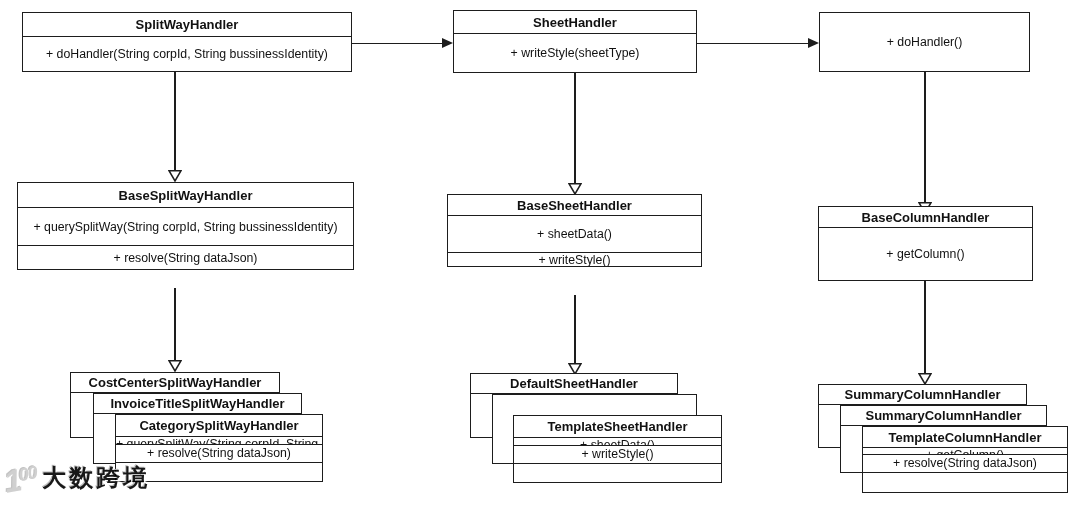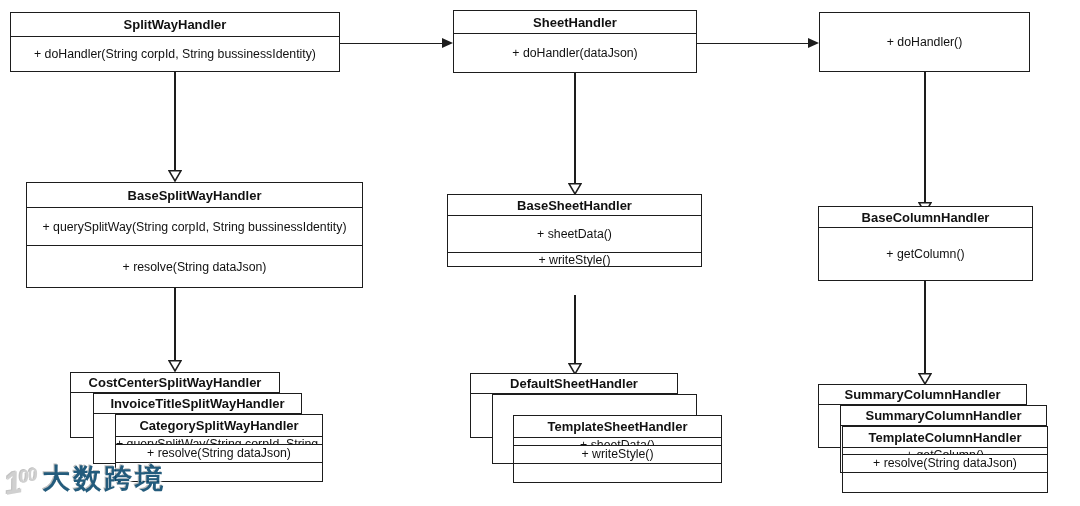--- a/index.html
+++ b/index.html
@@ -37,44 +37,44 @@
     position:absolute;left:4px;top:460px;z-index:20;display:flex;align-items:center;gap:5px;
     opacity:.9;pointer-events:none;
   }
   #watermark .wm-logo{
     font-weight:bold;font-style:italic;font-size:31px;line-height:30px;color:#cbcbcb;
     transform:rotate(-10deg);letter-spacing:-2px;
     text-shadow:1px 1px 0 #ffffff,-1px -1px 0 #bdbdbd;
   }
   #watermark .wm-logo .sup{font-size:18px;vertical-align:9px;letter-spacing:-1px;}
   #watermark .wm-text{
-    font-weight:bold;font-size:28px;color:#0c4a6e;letter-spacing:3px;
+    font-weight:bold;font-size:24px;color:#000000;letter-spacing:3px;
     text-shadow:1px 1px 0 #ffffff,-1px -1px 0 #b5b5b5,2px 2px 2px #ffffff;
   }
 </style>
 </head>
 <body>
 
 <div id="canvas">
 
-  <div class="cls" style="left:10px;top:12px;width:330px;height:60px;z-index:1">
+  <div class="cls" style="left:22px;top:12px;width:330px;height:60px;z-index:1">
     <div class="title" style="height:24px">SplitWayHandler</div>
     <div class="row grow">+ doHandler(String corpId, String bussinessIdentity)</div>
   </div>
 
   <div class="cls" style="left:453px;top:10px;width:244px;height:63px;z-index:1">
     <div class="title" style="height:23px">SheetHandler</div>
-    <div class="row grow">+ doHandler(dataJson)</div>
+    <div class="row grow">+ writeStyle(sheetType)</div>
   </div>
 
   <div class="cls" style="left:819px;top:12px;width:211px;height:60px;z-index:1">
     <div class="row grow">+ doHandler()</div>
   </div>
 
-  <div class="cls" style="left:26px;top:182px;width:337px;height:106px;z-index:1">
+  <div class="cls" style="left:17px;top:182px;width:337px;height:88px;z-index:1">
     <div class="title" style="height:25px">BaseSplitWayHandler</div>
     <div class="row divided" style="height:38px">+ querySplitWay(String corpId, String bussinessIdentity)</div>
     <div class="row grow">+ resolve(String dataJson)</div>
   </div>
 
   <div class="cls" style="left:447px;top:194px;width:255px;height:73px;z-index:1">
     <div class="title" style="height:21px">BaseSheetHandler</div>
     <div class="row divided" style="height:40px">+ sheetData()</div>
     <div class="row grow">+ writeStyle()</div>
   </div>
@@ -114,21 +114,21 @@
   </div>
 
   <div class="cls" style="left:818px;top:384px;width:209px;height:64px;z-index:2">
     <div class="title" style="height:20px">SummaryColumnHandler</div>
     <div class="filler"></div>
   </div>
   <div class="cls" style="left:840px;top:405px;width:207px;height:68px;z-index:3">
     <div class="title" style="height:20px">SummaryColumnHandler</div>
     <div class="filler"></div>
   </div>
-  <div class="cls" style="left:842px;top:426px;width:206px;height:67px;z-index:4">
+  <div class="cls" style="left:862px;top:426px;width:206px;height:67px;z-index:4">
     <div class="title" style="height:21px">TemplateColumnHandler</div>
     <div class="sliver" style="height:6.5px">+ getColumn()</div>
     <div class="row divided" style="height:18.5px">+ resolve(String dataJson)</div>
     <div class="filler"></div>
   </div>
 
   <div class="hline" style="left:340px;top:42.5px;width:104px"></div>
   <div class="arrow-right" style="left:442px;top:37.5px"></div>
 
   <div class="hline" style="left:697px;top:42.5px;width:112px"></div>

